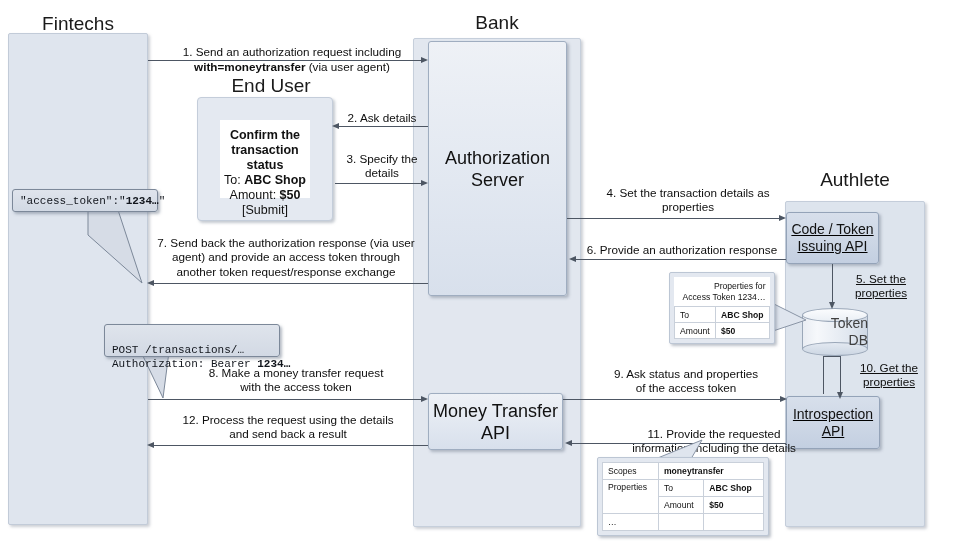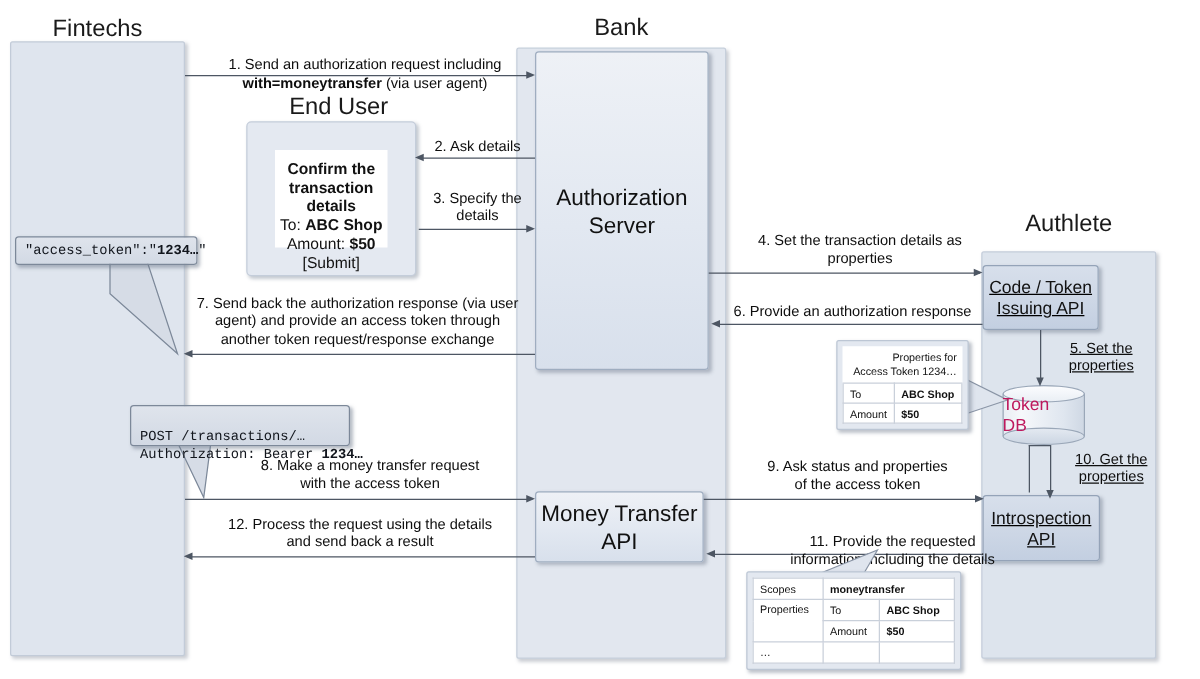--- a/index.html
+++ b/index.html
@@ -119,21 +119,21 @@
     background:linear-gradient(180deg,#fbfcfe 0%,#eaeff5 100%);
     border:1px solid #9aa7b8;box-sizing:border-box;
   }
   .cyl-bot{
     position:absolute;left:0;bottom:0;width:100%;height:14px;border-radius:50%;
     background:linear-gradient(180deg,#e3e9f1 0%,#ccd6e3 100%);
     border:1px solid #9aa7b8;box-sizing:border-box;
   }
   .cyl-text{
     position:absolute;left:0;right:0;top:50%;transform:translateY(-50%);
-    text-align:left;font-size:14px;line-height:17px;color:#be185d;z-index:3;
+    text-align:right;font-size:14px;line-height:17px;color:#404040;z-index:3;
   }
   .cyl-shadow{
     position:absolute;left:2px;top:3px;right:-3px;bottom:-3px;
     border-radius:50% / 18%;
     box-shadow:3px 3px 3px rgba(110,122,140,.38);
     z-index:-1;
   }
 
   
   .tail{position:absolute;}
@@ -192,21 +192,21 @@
     <div class="cyl-top"></div>
     <div class="cyl-text">
       <div>Token</div>
       <div>DB</div>
     </div>
   </div>
 
   <div class="abs enduser-card" style="left:197px;top:97px;width:136px;height:124px;">
     <div class="enduser-inner">
       <div class="eu-line eu-strong">Confirm the</div>
-      <div class="eu-line eu-strong">transaction details</div>
+      <div class="eu-line eu-strong">transaction status</div>
       <div class="eu-gap"></div>
       <div class="eu-line">
         <span>To:</span>
         <span class="eu-strong">ABC Shop</span>
       </div>
       <div class="eu-line">
         <span>Amount:</span>
         <span class="eu-strong">$50</span>
       </div>
       <div class="eu-gap"></div>

